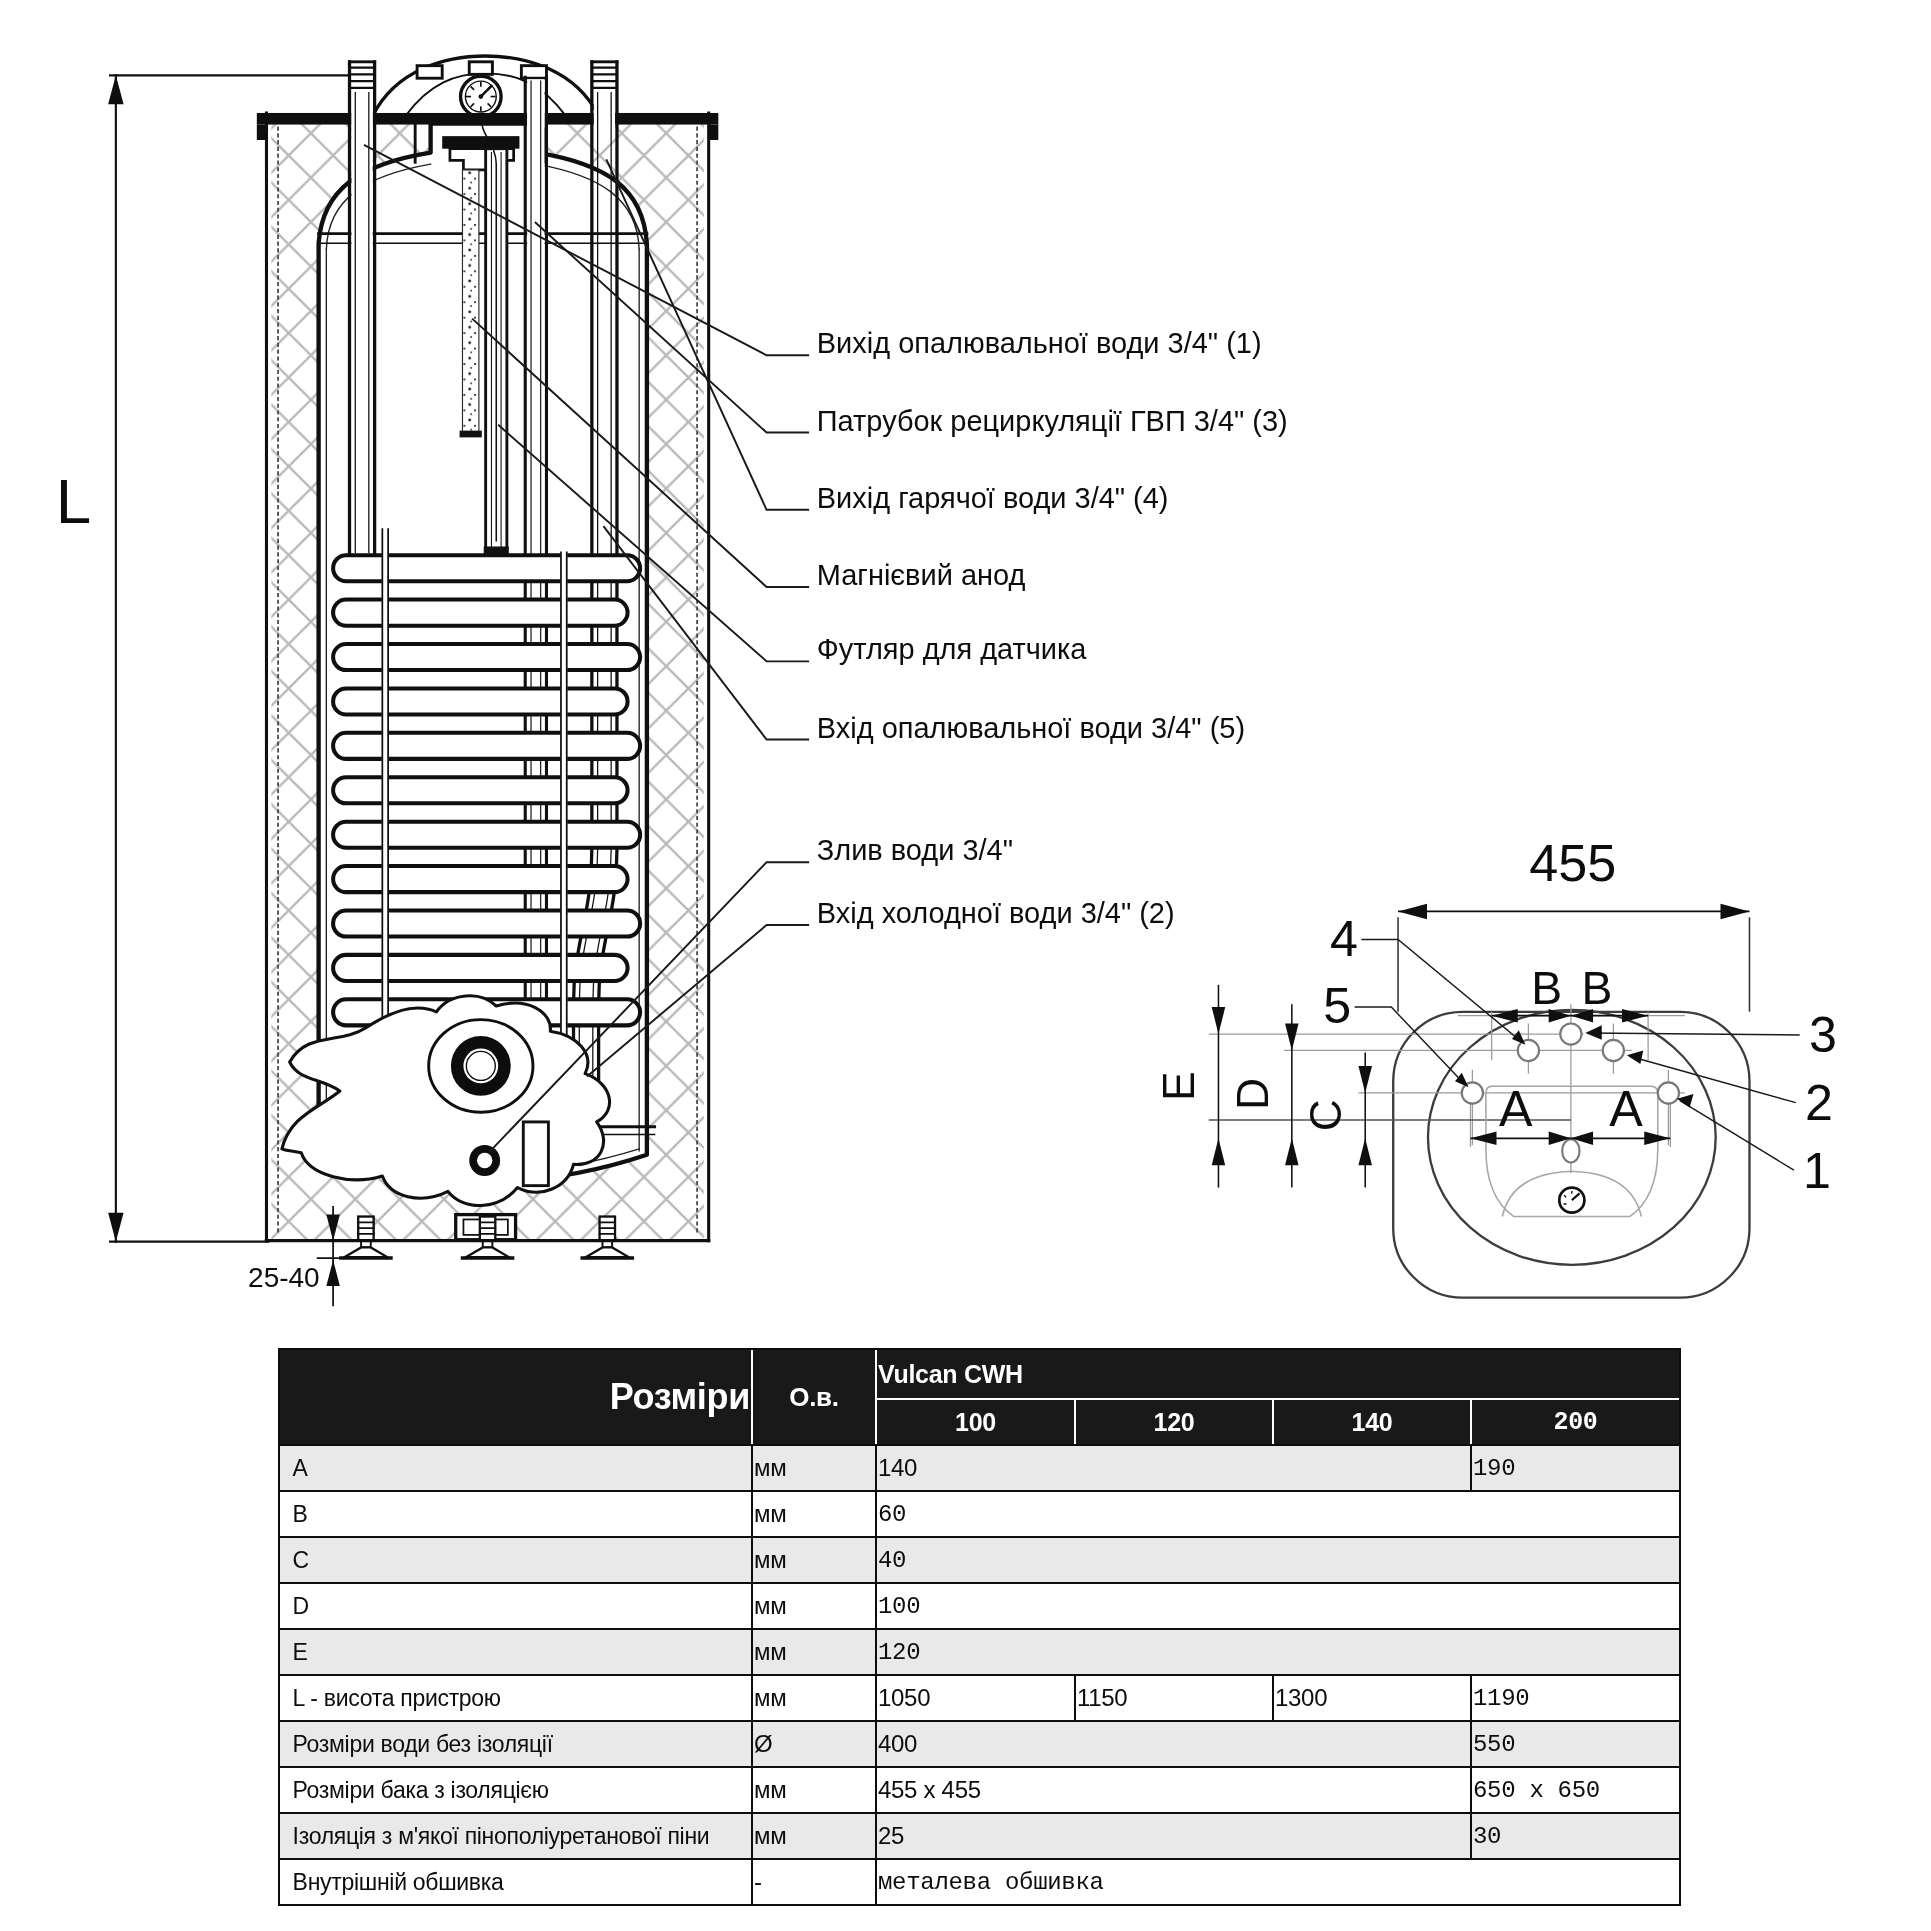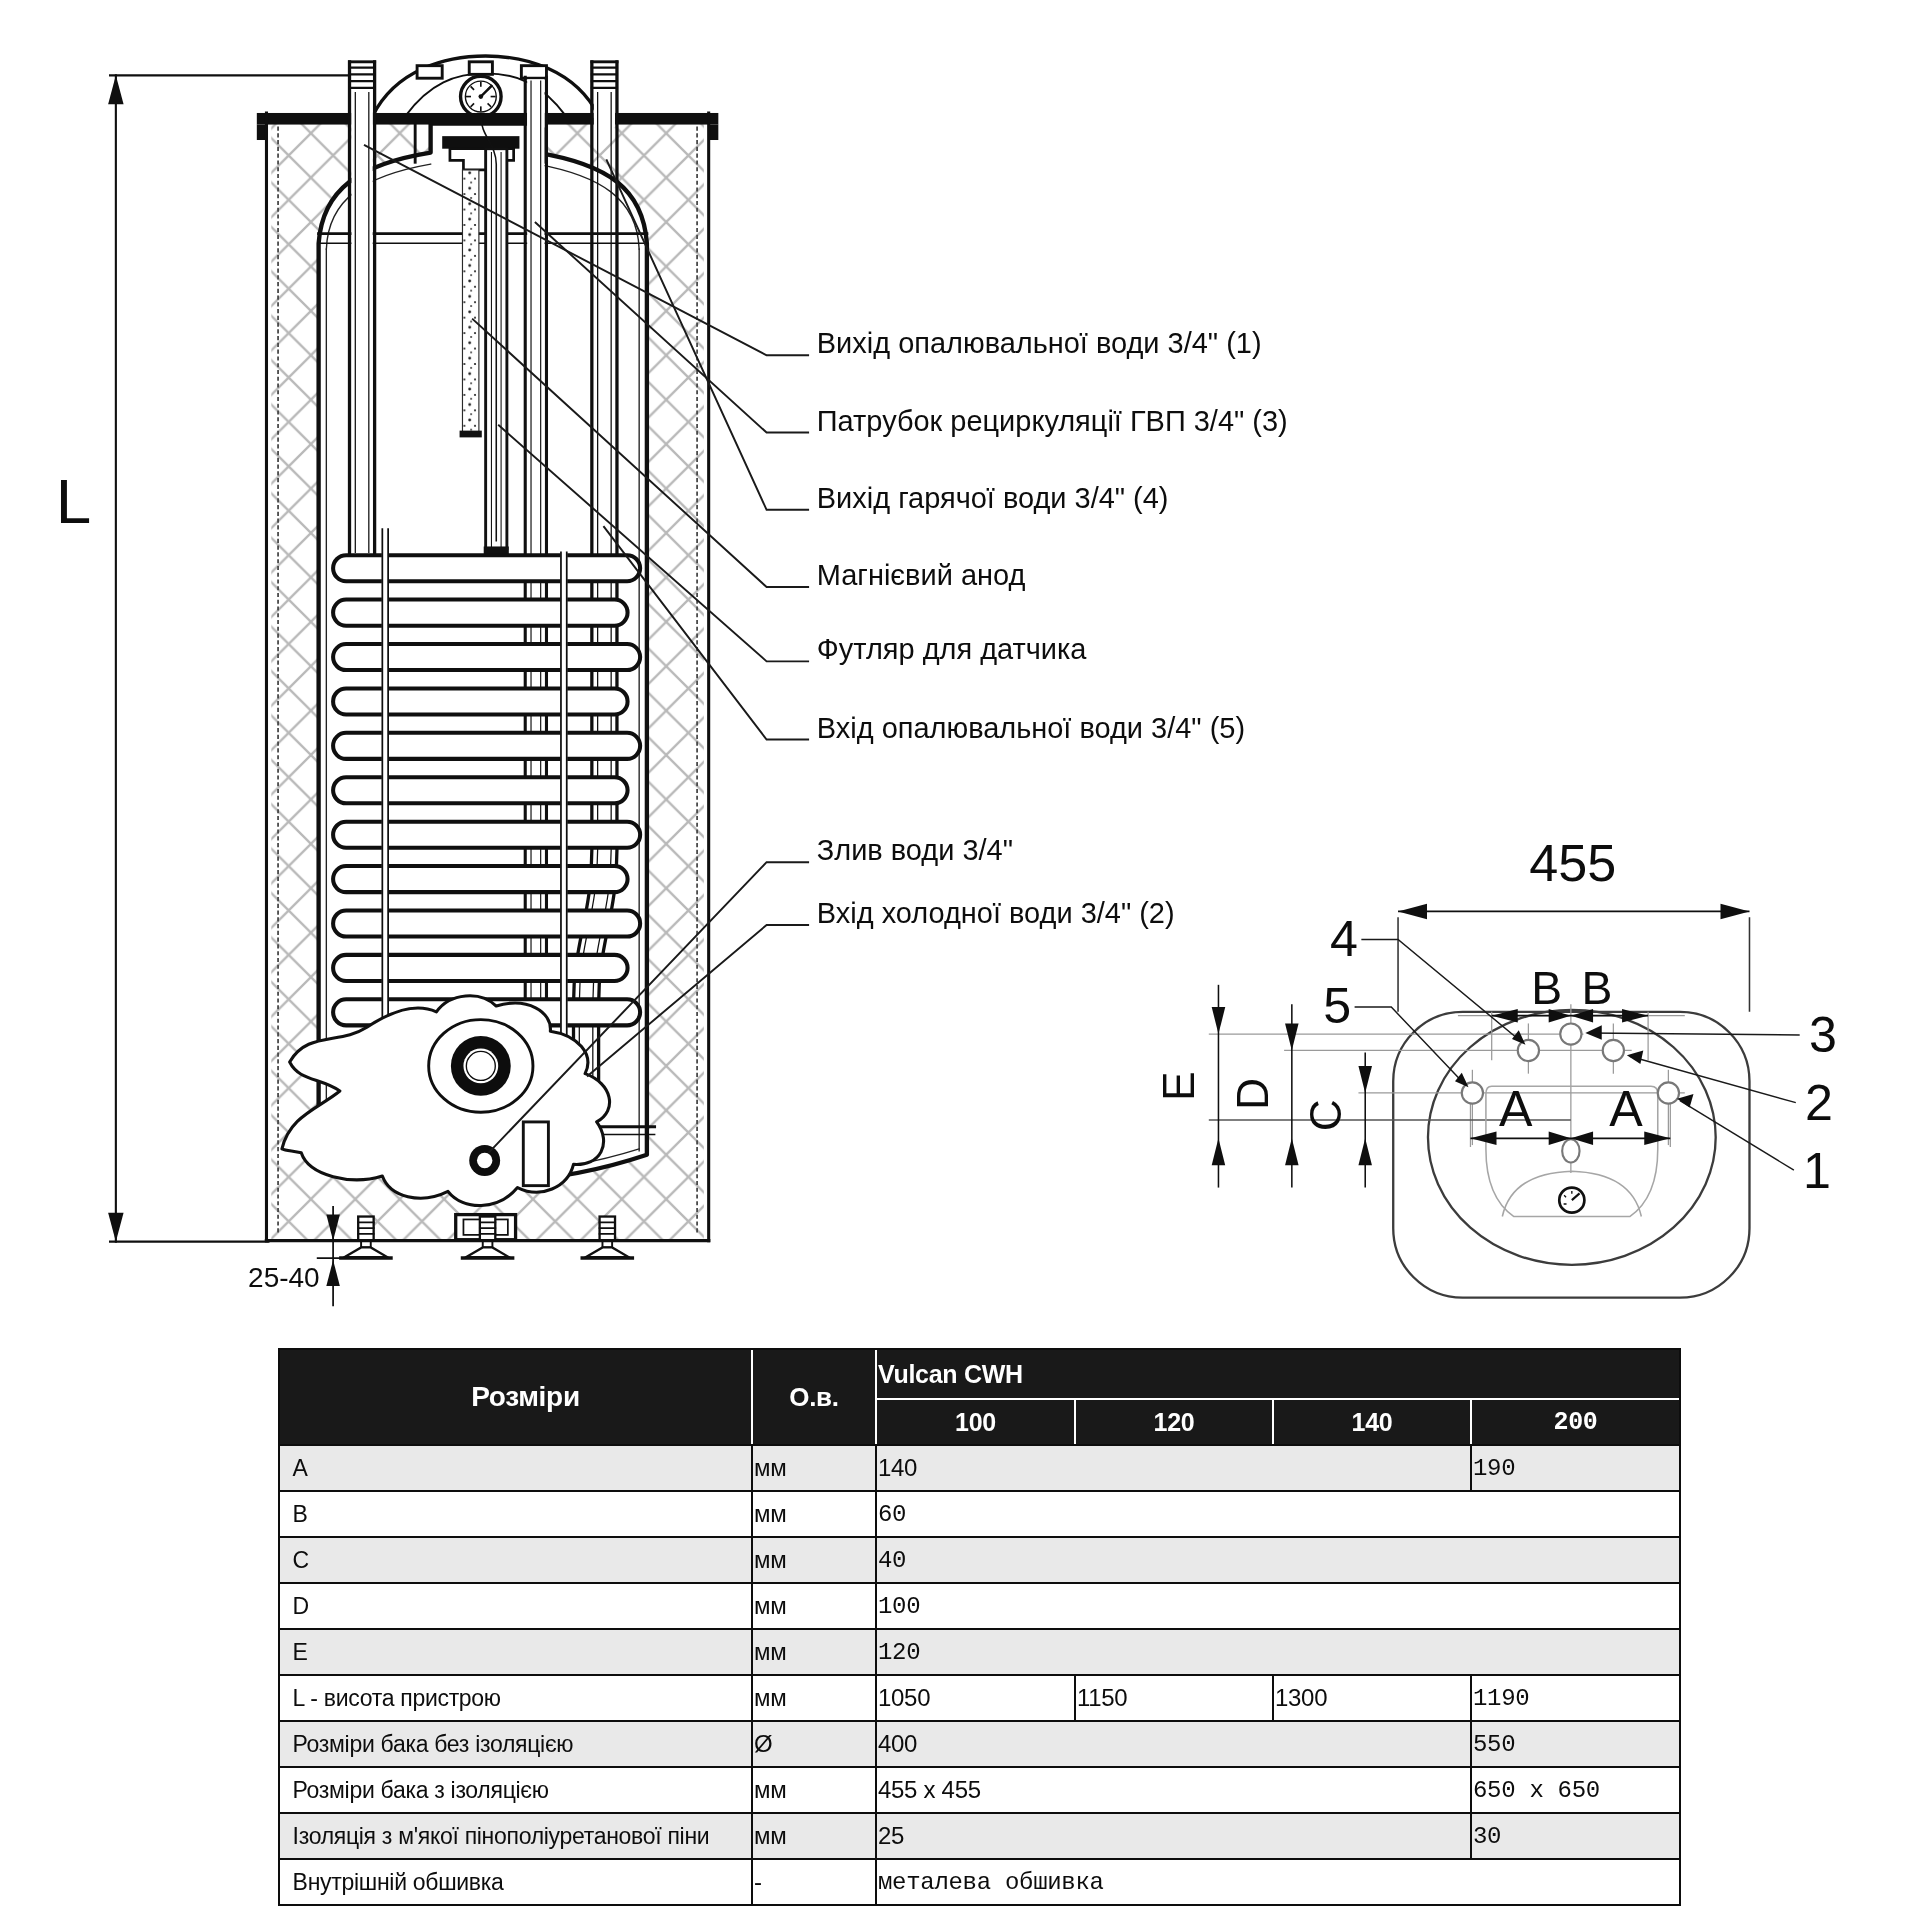--- a/index.html
+++ b/index.html
@@ -7,21 +7,21 @@
         font-family:"Liberation Sans", sans-serif;color:#0d0d0d;}
   svg{position:absolute;left:0;top:0;}
   svg text{fill:#0d0d0d;font-family:"Liberation Sans", sans-serif;}
 
   
   table.dims{position:absolute;left:278px;top:1348px;width:1398px;
              border:2.9px solid #0d0d0d;border-spacing:0;table-layout:fixed;
              letter-spacing:-0.3px;}
   table.dims th, table.dims td{box-sizing:border-box;overflow:hidden;white-space:nowrap;}
   thead th{background:#191919;color:#fff;font-weight:bold;vertical-align:middle;}
-  th.c-title{font-size:28px;text-align:center;padding-left:21px;border-right:2.4px solid #fff;}
+  th.c-title{font-size:36px;text-align:right;padding-left:21px;border-right:2.4px solid #fff;}
   th.c-unit {font-size:26px;text-align:center;border-right:2.4px solid #fff;}
   th.c-brand{font-size:25px;text-align:left;height:50px;border-bottom:2.4px solid #fff;}
   tr.hrow2 th{font-size:25px;text-align:center;height:44px;border-right:2.4px solid #fff;}
   tr.hrow2 th:last-child{border-right:none;font-family:Liberation Mono, monospace;}
   tbody td{height:46px;font-size:24px;text-align:left;
            border-top:2.9px solid #0d0d0d;border-right:2.4px solid #0d0d0d;background:#fff;}
   tbody td:last-child{border-right:none;font-family:Liberation Mono, monospace;}
   tbody td.rname{text-align:left;padding-left:12.6px;font-size:23px;}
   tbody tr:nth-child(odd) td{background:#e9e9e9;}
 </style>
@@ -423,21 +423,21 @@
     </tr>
     <tr>
       <td class="rname">L - висота пристрою</td>
       <td>мм</td>
       <td>1050</td>
       <td>1150</td>
       <td>1300</td>
       <td>1190</td>
     </tr>
     <tr>
-      <td class="rname">Розміри бака без ізоляцією</td>
+      <td class="rname">Розміри води без ізоляції</td>
       <td>Ø</td>
       <td colspan="3">400</td>
       <td>550</td>
     </tr>
     <tr>
       <td class="rname">Розміри бака з ізоляцією</td>
       <td>мм</td>
       <td colspan="3">455 x 455</td>
       <td>650 x 650</td>
     </tr>

